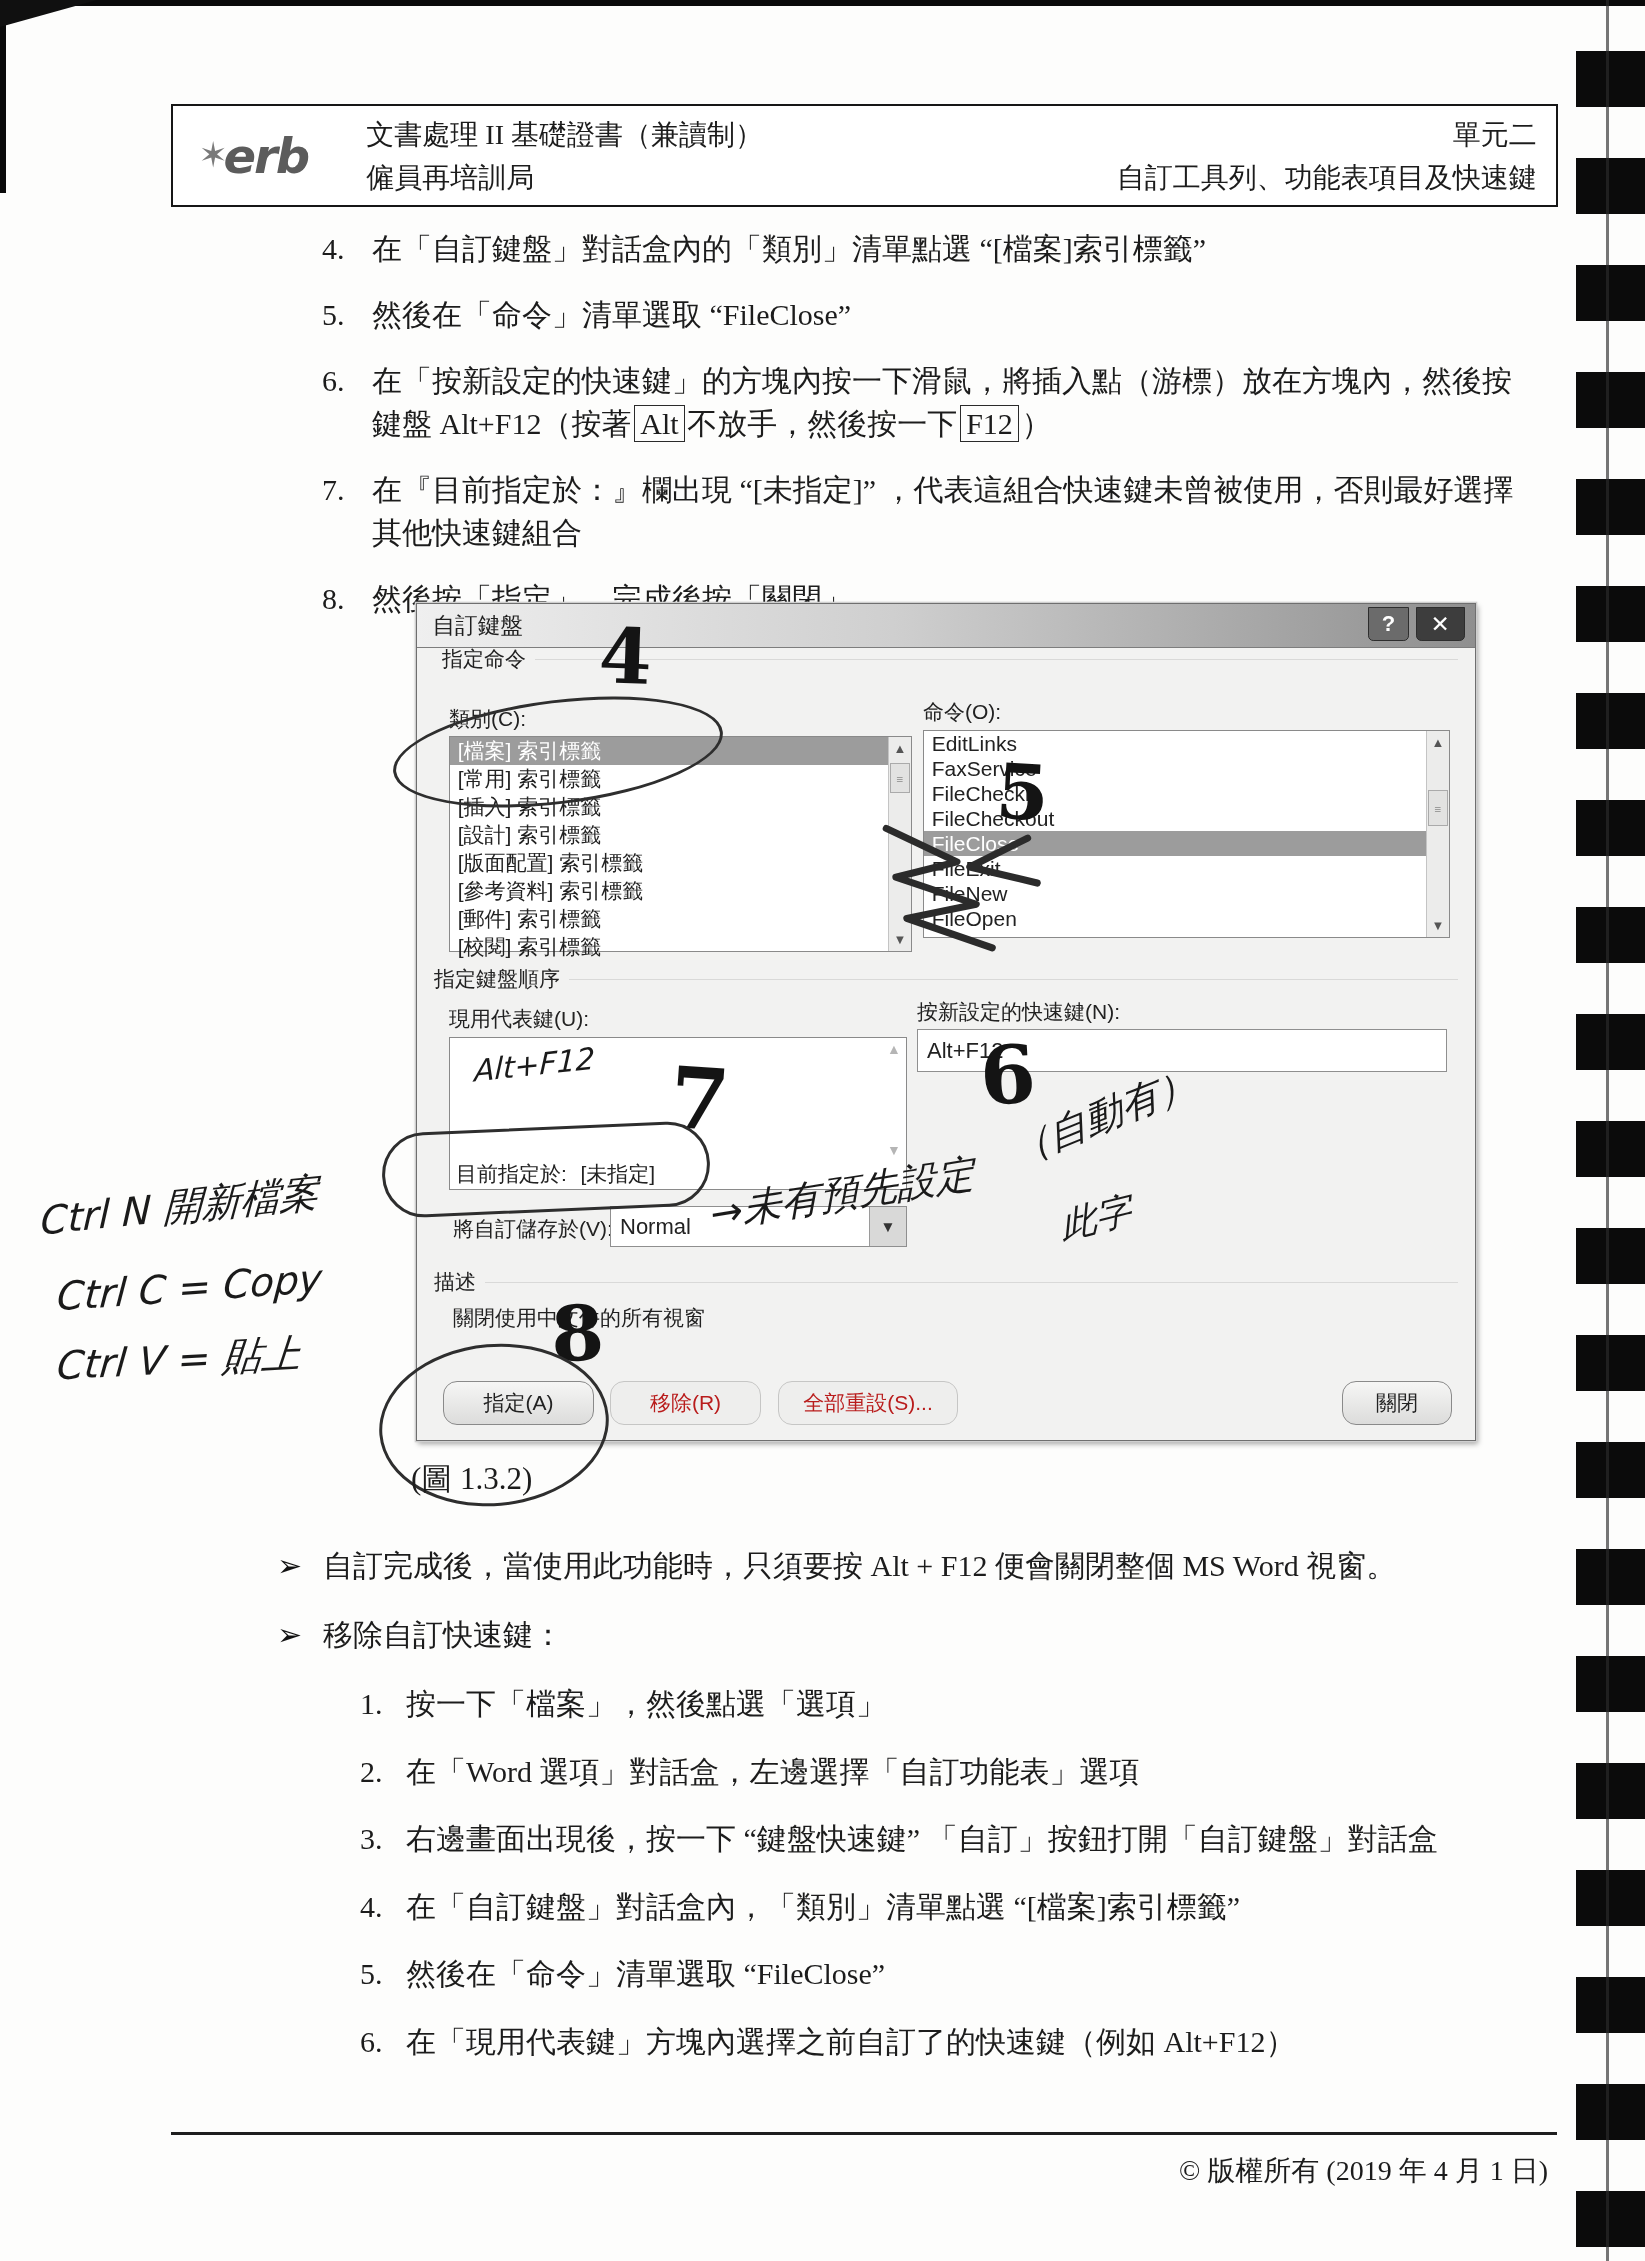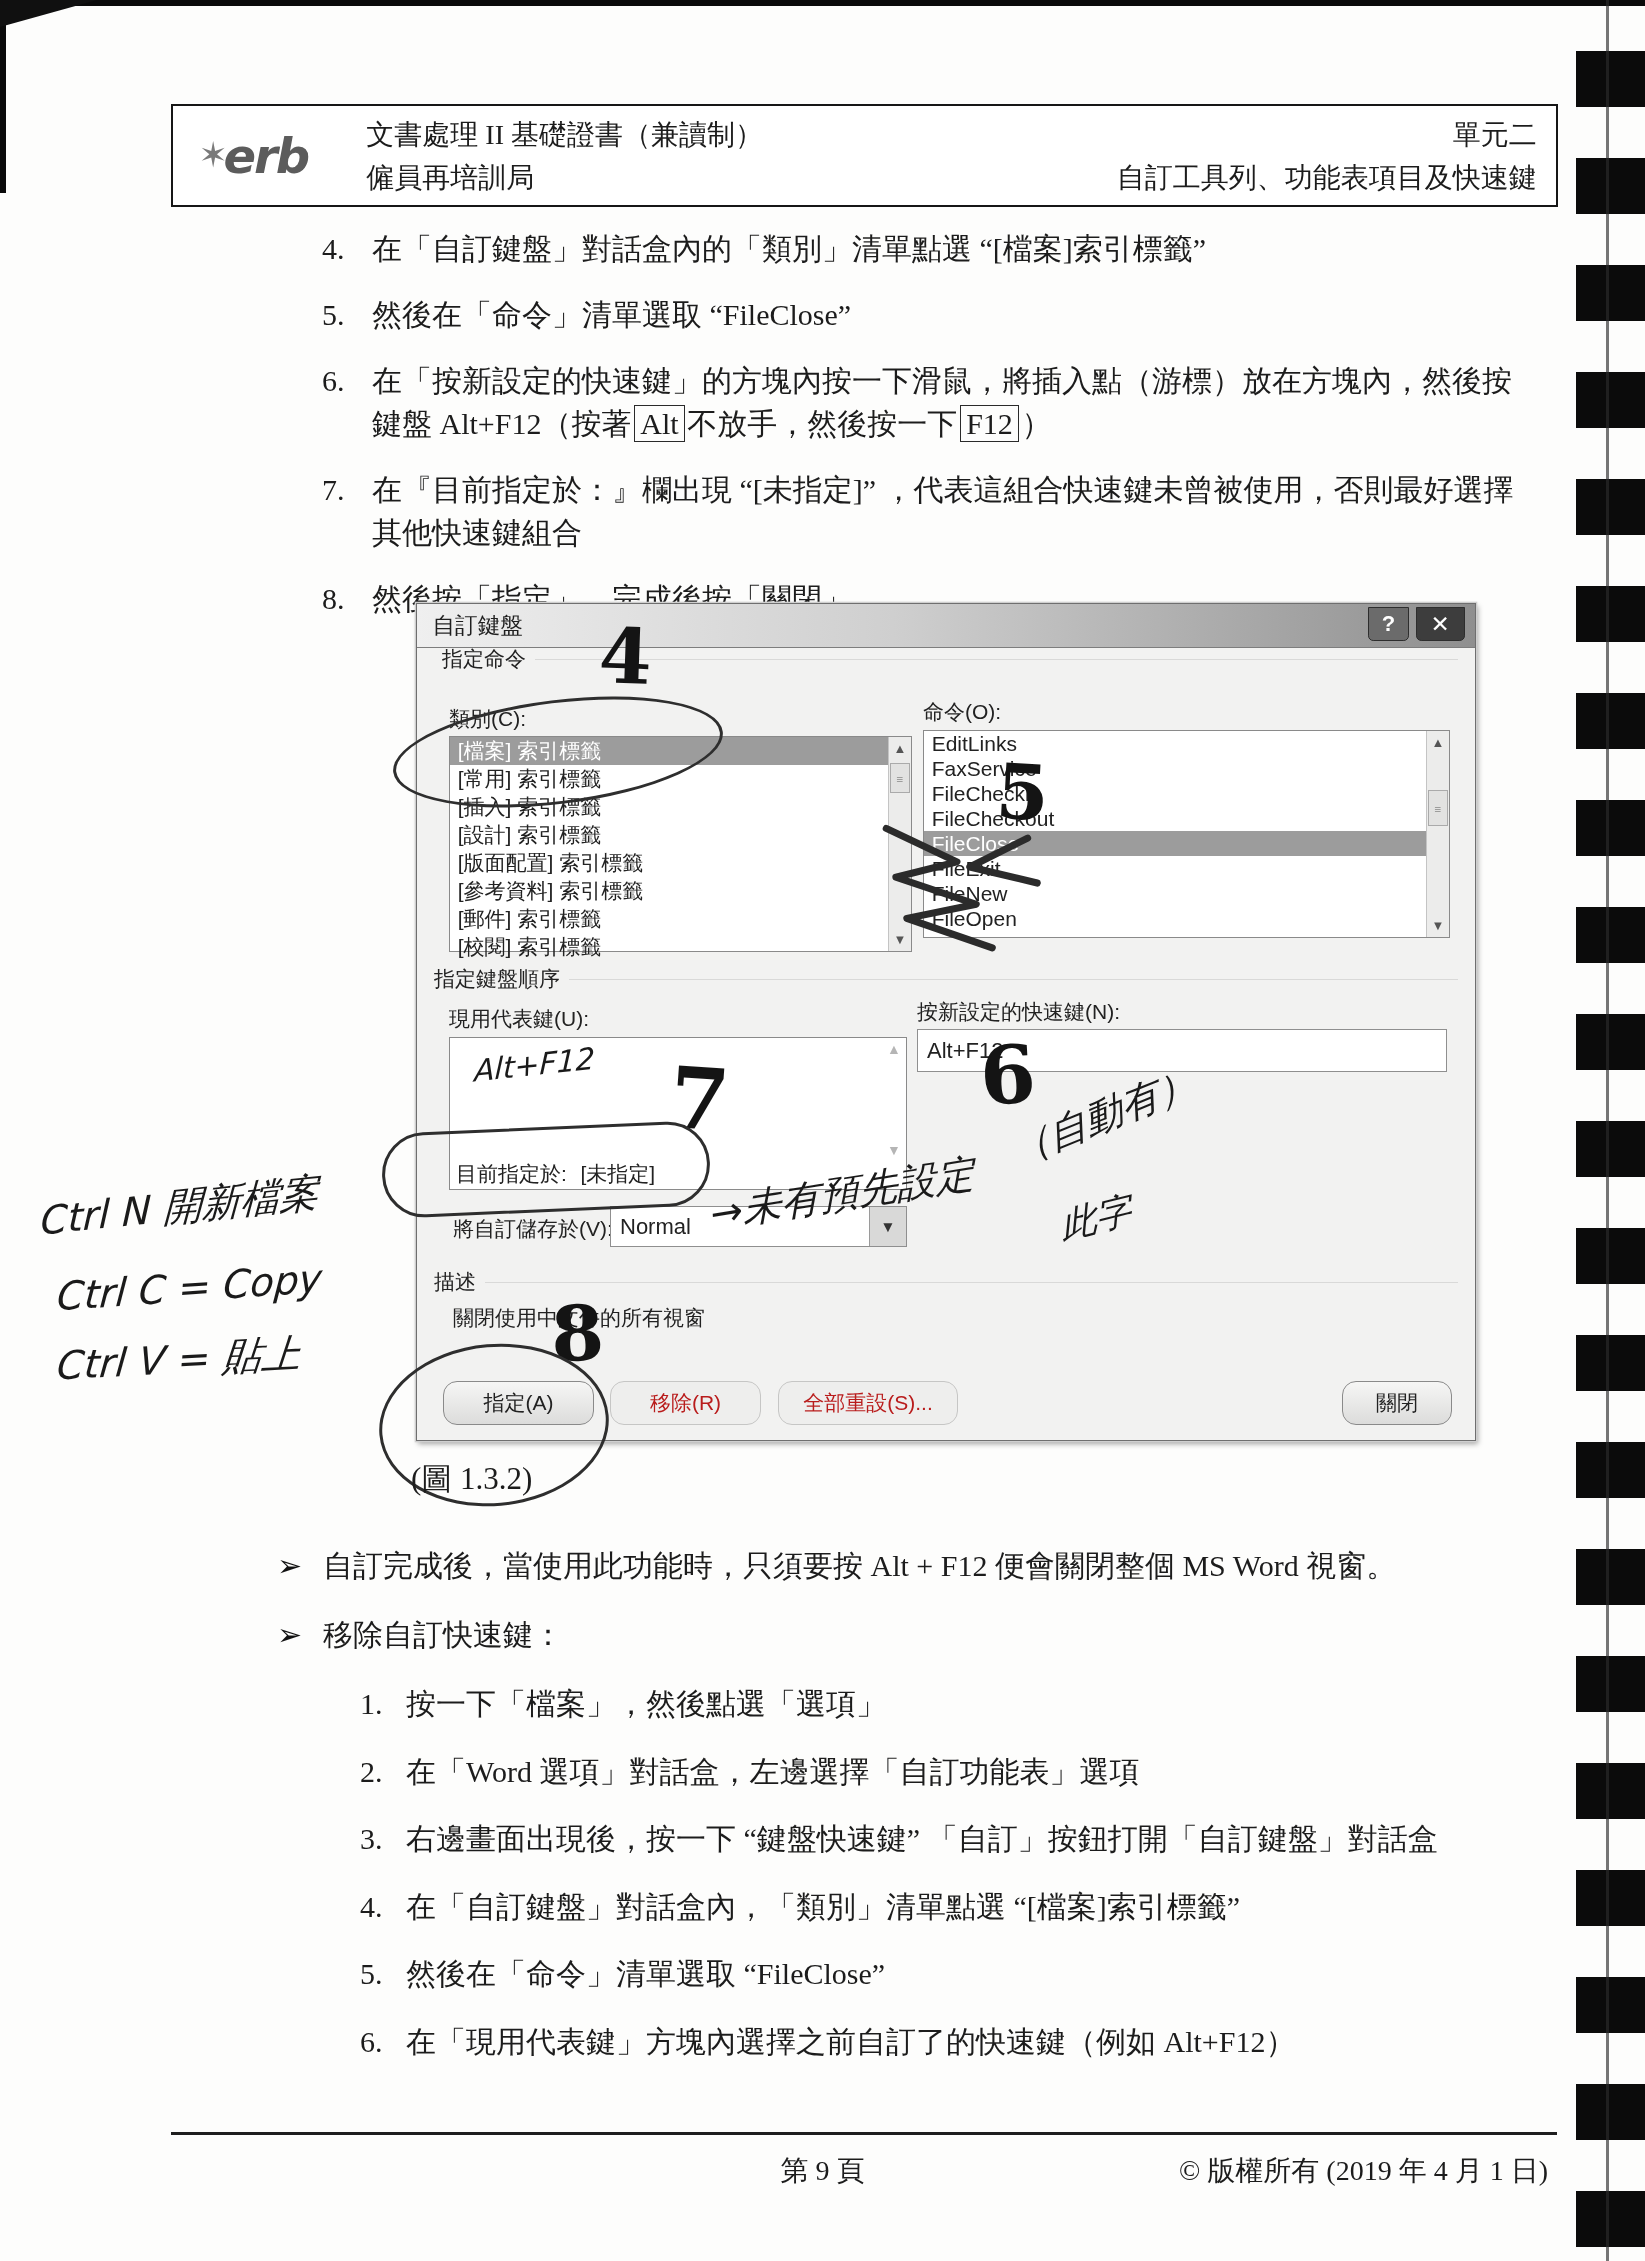--- a/index.html
+++ b/index.html
@@ -269,17 +269,16 @@
       <span class="num">5.</span>
       <span class="txt">然後在「命令」清單選取 “FileClose”</span>
     </div>
     <div class="bstep">
       <span class="num">6.</span>
       <span class="txt">在「現用代表鍵」方塊內選擇之前自訂了的快速鍵（例如 Alt+F12）</span>
     </div>
   </div>
 
   <div class="foot-line"></div>
-  <div class="foot-page">第 9 頁</div>
   <div class="foot-copy">© 版權所有 (2019 年 4 月 1 日)</div>
 
 </div>
 
 
 </body></html>

